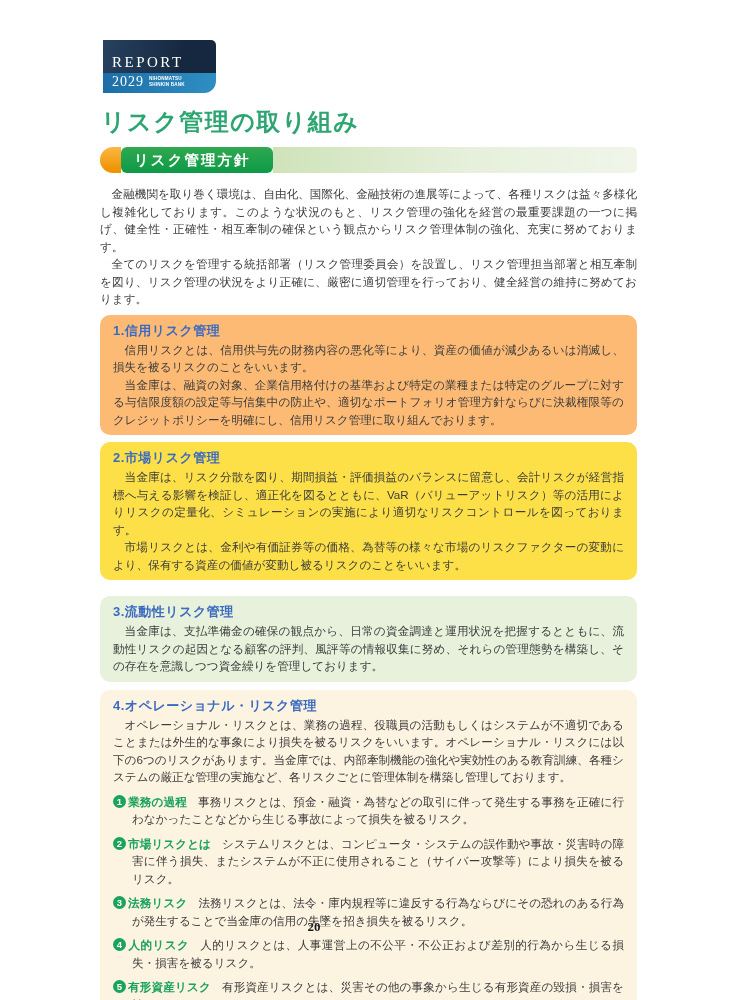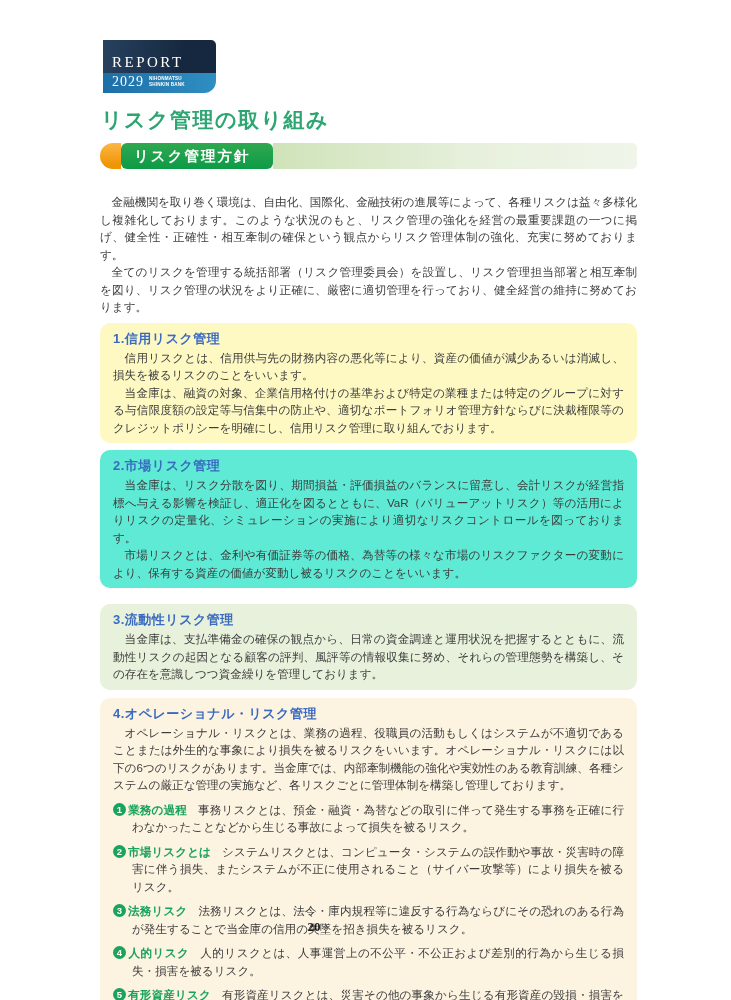--- a/index.html
+++ b/index.html
@@ -19,43 +19,43 @@
     font-size:15px; letter-spacing:2.5px; padding:14px 4px 2px 9px;
   }
   .logo-bottom {
     background:linear-gradient(90deg,#1d6ea7 0%,#2f8fc2 100%);
     color:#fff; display:flex; align-items:center; gap:5px; padding:1px 6px 3px 9px;
   }
   .logo-year { font-family:"Liberation Serif","DejaVu Serif",serif; font-size:14px; letter-spacing:1px; }
   .logo-bank { font-size:4.6px; font-weight:bold; line-height:1.25; letter-spacing:.2px; white-space:nowrap; }
 
   
-  .page-title { margin:9px 0 0 1px; font-size:21px; font-weight:bold; color:#2da571; letter-spacing:1.5px; }
+  .page-title { margin:9px 0 0 1px; font-size:24px; font-weight:bold; color:#2da571; letter-spacing:1.5px; }
 
   
   .section-bar { display:flex; height:26px; margin-top:9px; }
   .bar-cap { width:21px; flex:0 0 21px; background:linear-gradient(180deg,#fcb746 0%,#ef9403 85%); border-radius:13px 0 0 13px; }
   .bar-label {
     background:linear-gradient(180deg,#30a850 0%,#0d9a47 100%);
     color:#fff; font-size:14.5px; font-weight:bold; letter-spacing:2px;
     display:flex; align-items:center; padding:0 22px 0 13px; white-space:nowrap;border-radius:6px;
   }
   .bar-tail { flex:1 1 auto; background:linear-gradient(90deg,#cfe3b9 0%,#e7f0dc 55%,#f0f5ea 100%); border-radius:0 5px 5px 0; }
 
   
-  .intro { margin-top:24px; }
+  .intro { margin-top:12px; }
   p.t {
     margin:0; font-size:11.6px; line-height:17.5px; color:#3c3c3c;
     text-indent:1em; text-align:justify;
   }
 
   
   .box { border-radius:10px; padding:5px 13px 7px; margin-top:7px; }
-  .box-credit      { background:#fef9c3; }
-  .box-market      { background:#5eead4; }
+  .box-credit      { background:#fdba74; }
+  .box-market      { background:#fde047; }
   .box-liquidity   { background:#e8f1db;margin-top:16px; }
   .box-operational { background:#fdf3e1; margin-top:8px; }
   .box-heading { margin:2px 0 1px; font-size:13px; font-weight:bold; color:#3b6ac1; letter-spacing:.5px; }
 
   
   .op-item {
     margin-top:7px; padding-left:19px; text-indent:-19px;
     font-size:11.6px; line-height:17.5px; color:#3c3c3c; text-align:justify;
   }
   .num-circle {

